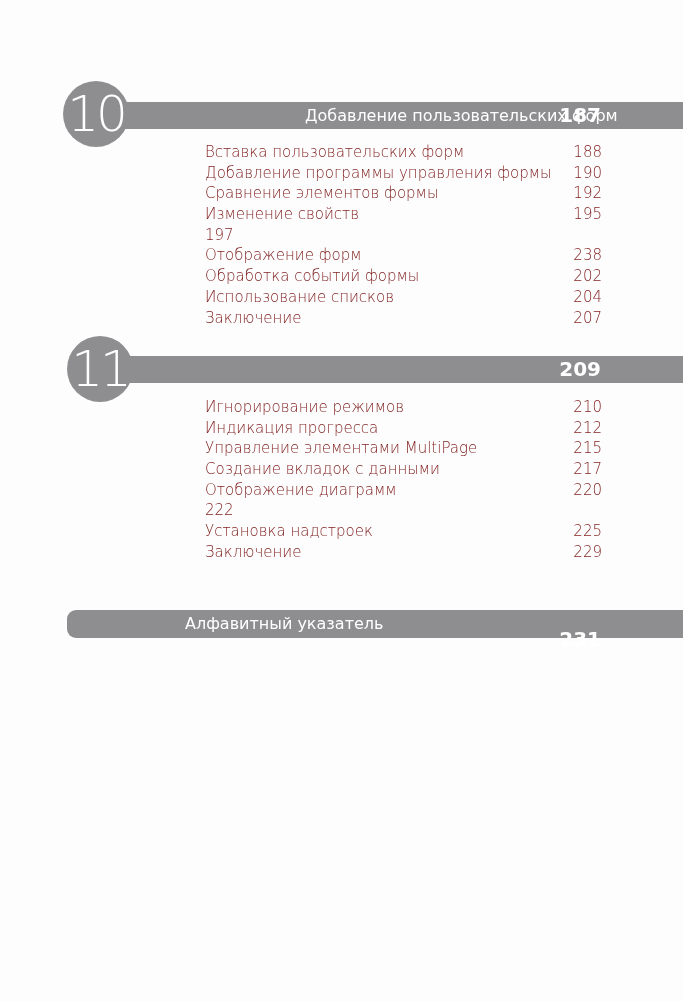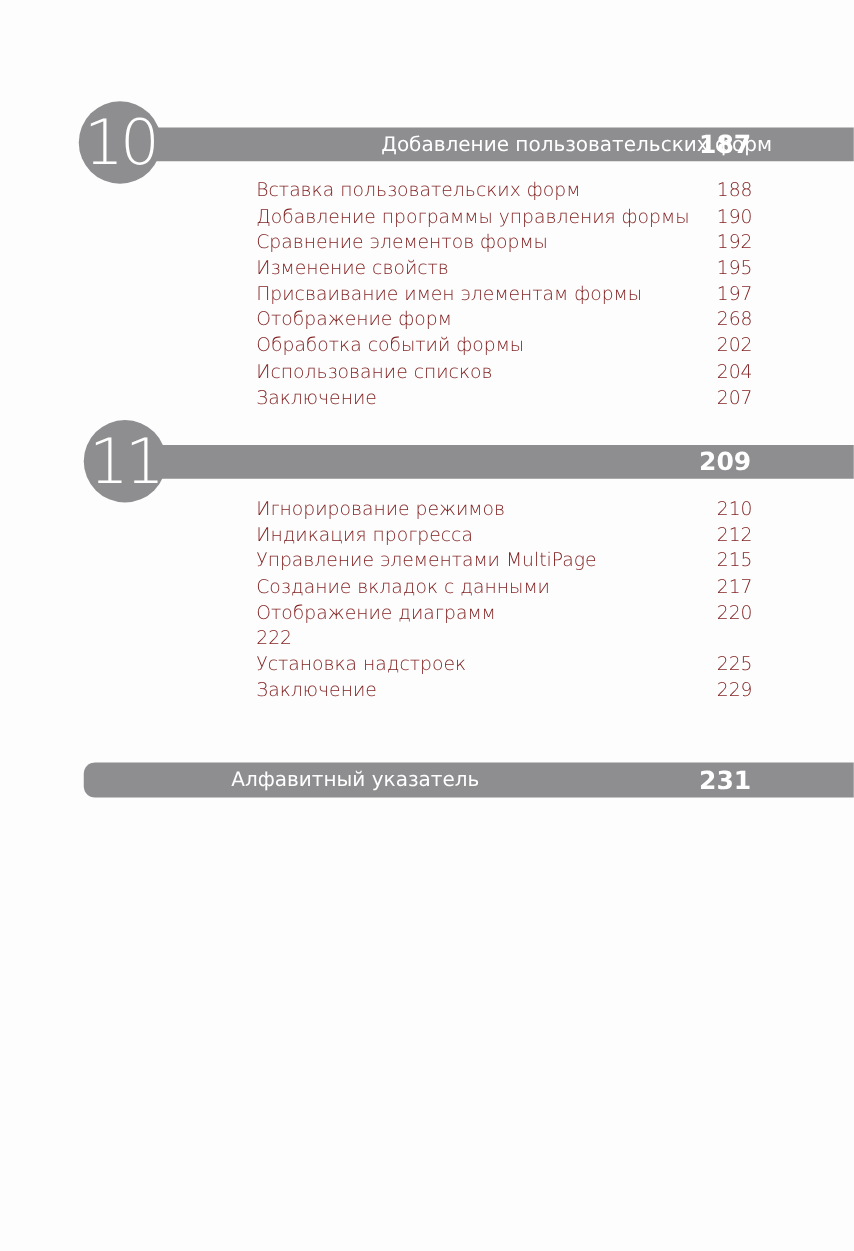--- a/index.html
+++ b/index.html
@@ -61,26 +61,25 @@
       </div>
     <div class="item">
         <span>Сравнение элементов формы</span>
         <span class="pg">192</span>
       </div>
     <div class="item">
         <span>Изменение свойств</span>
         <span class="pg">195</span>
       </div>
     <div class="item">
-        <span>Присваивание имен элементам формы</span>
         <span class="pg">197</span>
       </div>
     <div class="item">
         <span>Отображение форм</span>
-        <span class="pg">268</span>
+        <span class="pg">238</span>
       </div>
     <div class="item">
         <span>Обработка событий формы</span>
         <span class="pg">202</span>
       </div>
     <div class="item">
         <span>Использование списков</span>
         <span class="pg">204</span>
       </div>
     <div class="item">
@@ -125,14 +124,14 @@
       </div>
     <div class="item">
         <span>Заключение</span>
         <span class="pg">229</span>
       </div>
   </div>
 </div>
 
 <div class="index-bar">
   <span class="bar-title" style="left:118px; line-height:28px;">Алфавитный указатель</span>
-  <span class="bar-page" style="line-height:28px;">231</span>
+  <span class="bar-page" style="line-height:28px;margin-top:15px;">231</span>
 </div>
 
 </body></html>

